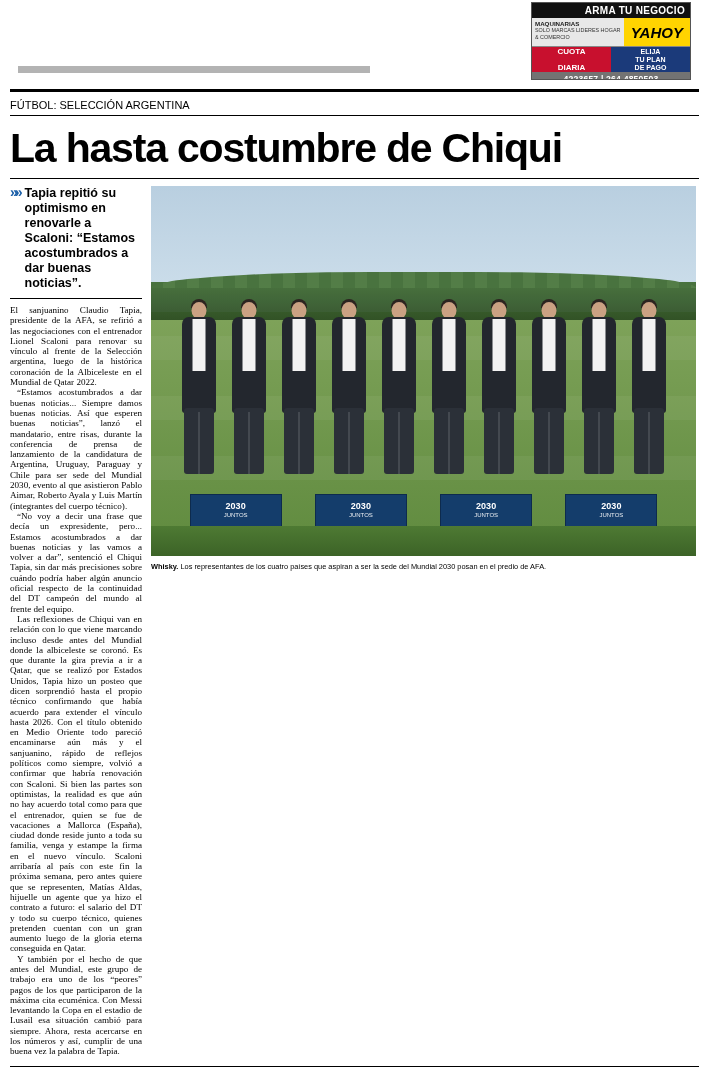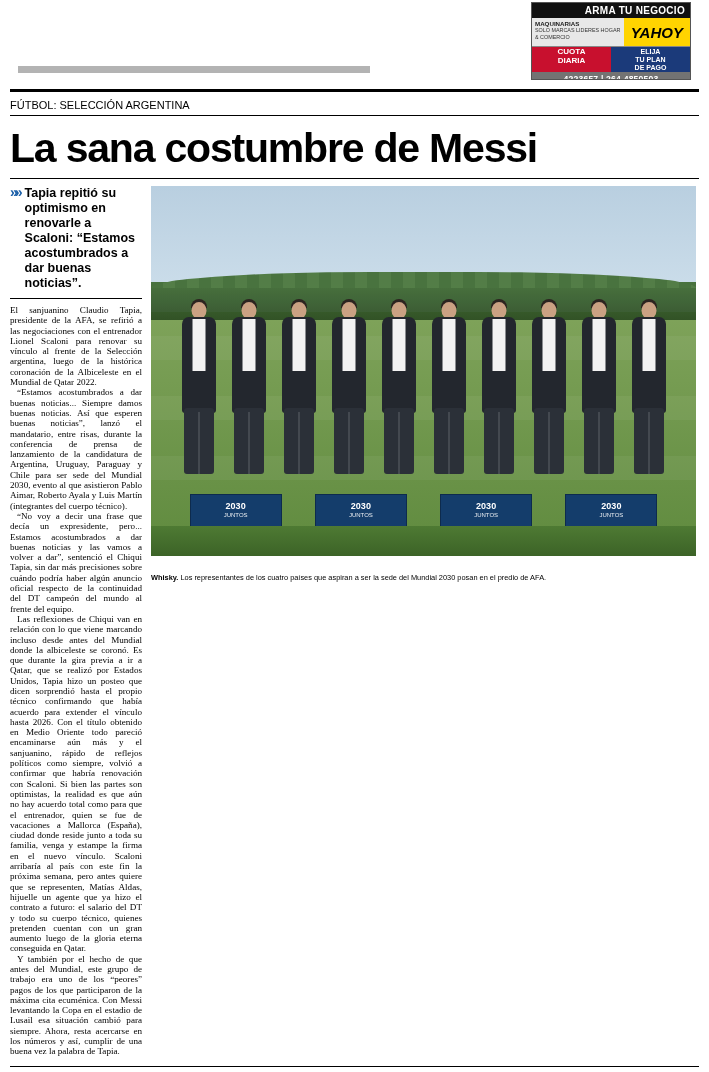--- a/index.html
+++ b/index.html
@@ -38,21 +38,21 @@
     font-family:"Liberation Sans", sans-serif;
   }
   .ad-top { background:#111; color:#fff; font-size:10px; font-weight:bold; text-align:right; padding:2px 5px; letter-spacing:.3px;}
   .ad-row { display:flex; height:28px; }
   .ad-left { width:58%; background:#e8e8e8; padding:2px 3px; }
   .ad-left .l1 { font-size:6.2px; font-weight:bold; color:#222; }
   .ad-left .l2 { font-size:5.4px; color:#333; line-height:7px; }
   .ad-right { width:42%; background:#ffd400; color:#000; display:flex; align-items:center; justify-content:center; }
   .ad-right .ya { font-size:15px; font-weight:bold; font-style:italic; line-height:15px; }
   .ad-row2 { display:flex; height:26px; border-top:1px solid #888;}
-  .ad-c1 { width:50%; background:#c8102e; color:#fff; font-size:8px; font-weight:bold; display:flex; flex-direction:column; align-items:center; justify-content:flex-start; line-height:9px;}
+  .ad-c1 { width:50%; background:#c8102e; color:#fff; font-size:8px; font-weight:bold; display:flex; flex-direction:column; align-items:center; justify-content:space-between; line-height:9px;}
   .ad-c2 { width:50%; background:#1b3a7a; color:#fff; font-size:7px; font-weight:bold; display:flex; flex-direction:column; align-items:center; justify-content:center; line-height:8px;}
   .ad-bottom { background:#737373; color:#fff; font-size:8.6px; font-weight:bold; text-align:center; padding:2px 0; letter-spacing:.2px;}
 
   
   .kicker-bar { margin-top:7px; padding-bottom:4px; border-bottom:1px solid #000; }
   .kicker { font-family:"Liberation Sans", sans-serif; font-size:11px; }
   .kicker b { font-weight:normal; }
   .kicker span { font-weight:normal; }
 
   
@@ -103,21 +103,21 @@
   .person .legs:after{ content:""; position:absolute; left:50%; top:4px; width:2px; height:62px; background:rgba(255,255,255,.12); transform:translateX(-50%);}
   .banner-row { position:absolute; left:0; bottom:28px; width:100%; display:flex; justify-content:space-around; padding:0 22px; }
   .banner {
     width:92px; height:34px; background:#143d6b; color:#fff;
     border:1px solid #0d2b4d; display:flex; flex-direction:column;
     align-items:center; justify-content:center;
     font-family:"Liberation Sans", sans-serif; font-size:9px; font-weight:bold; line-height:9px;
   }
   .banner small { font-size:6px; font-weight:normal; opacity:.9; }
   .photo-ground { position:absolute; left:0; bottom:0; width:100%; height:30px; background:linear-gradient(#4e7a33,#3c6327); }
-  .caption { font-family:"Liberation Sans", sans-serif; font-size:7.4px; margin-top:17px; line-height:9px; }
+  .caption { font-family:"Liberation Sans", sans-serif; font-size:7.4px; margin-top:6px; line-height:9px; }
   .caption b { font-weight:bold; }
 
   
   .lower { margin-top:9px; }
   .lower-kicker { font-family:"Liberation Sans", sans-serif; font-size:9.5px; border-top:1px solid #000; padding-top:4px; }
 </style>
 </head>
 <body>
 
 <div class="page">
@@ -151,21 +151,21 @@
       <div class="ad-bottom">4223657  |  264 4850503</div>
     </div>
   </div>
 
   <div class="kicker-bar">
     <div class="kicker">
       <b>FÚTBOL:</b><span> SELECCIÓN ARGENTINA</span>
     </div>
   </div>
 
-  <h1 class="headline">La sana costumbre de Messi</h1>
+  <h1 class="headline">La hasta costumbre de Chiqui</h1>
   <div class="rule-thin"></div>
 
   <div class="upper">
     <div class="col-left">
       <div class="lead">
         <span class="quote-mark">»»</span>
         <span>Tapia repitió su optimismo en renovarle a Scaloni: “Estamos acostumbrados a dar buenas noticias”.</span>
       </div>
       <div class="body-col">
         <p class="first">El sanjuanino Claudio Tapia, presidente de la AFA, se refirió a las negociaciones con el entrenador Lionel Scaloni para renovar su vínculo al frente de la Selección argentina, luego de la histórica coronación de la Albiceleste en el Mundial de Qatar 2022.</p>

